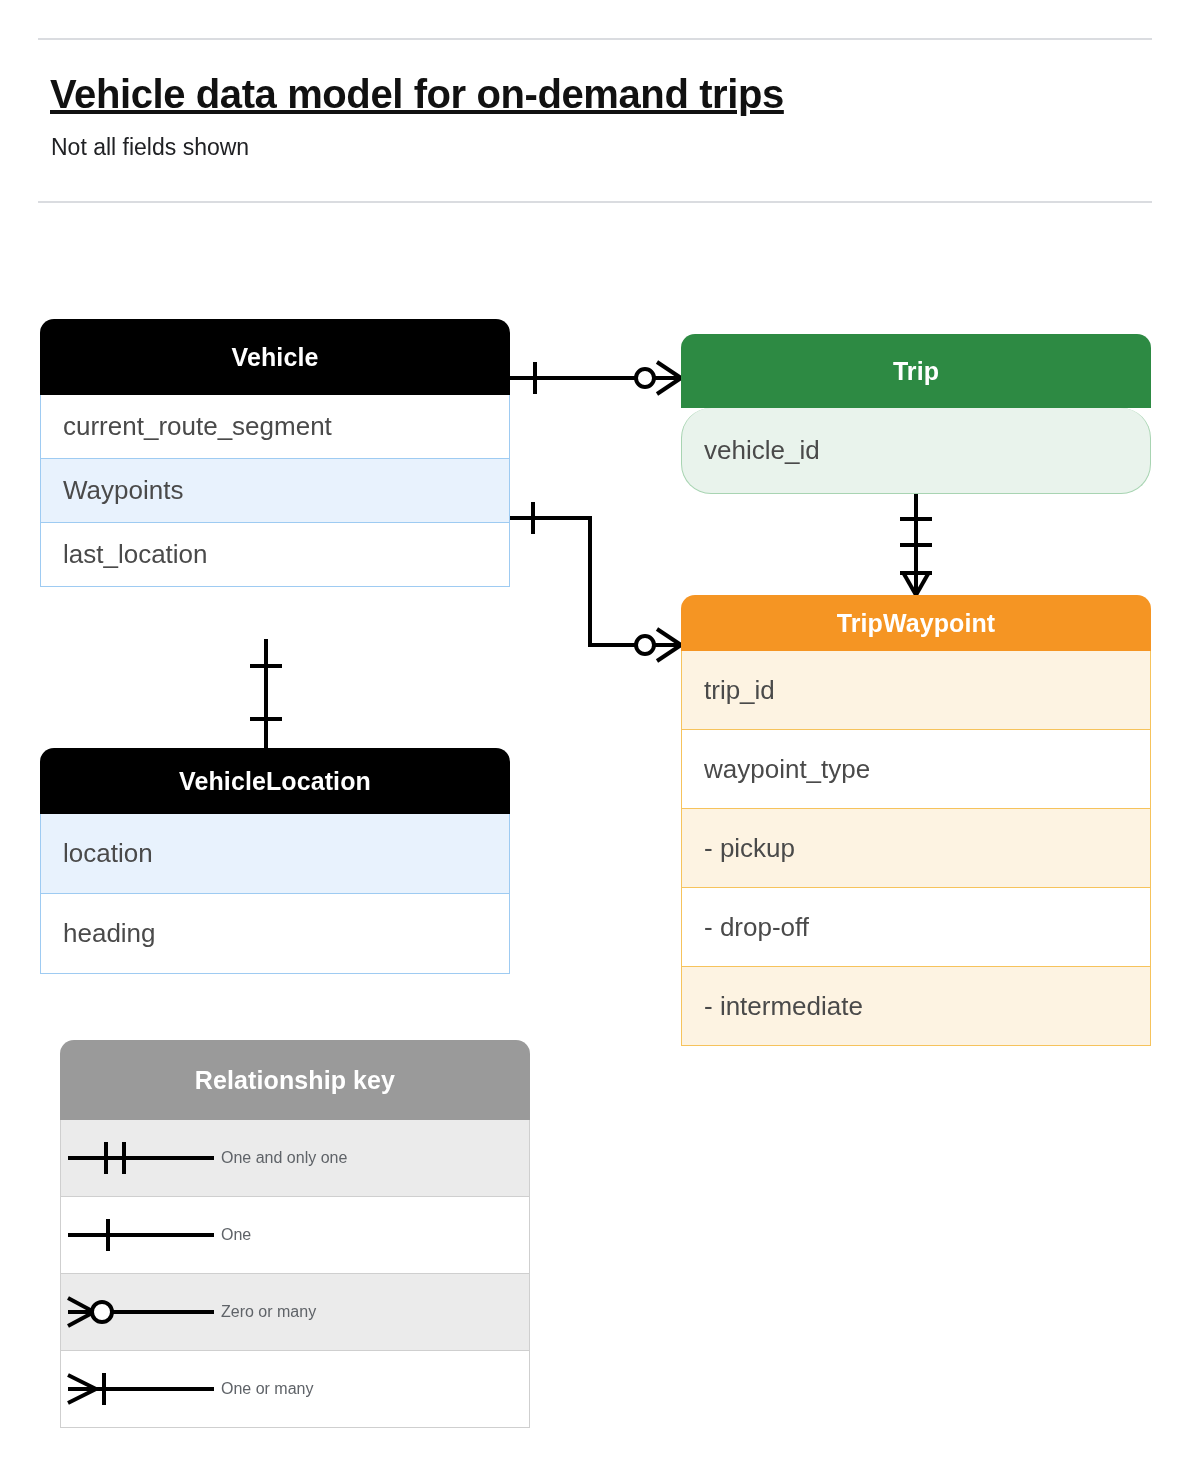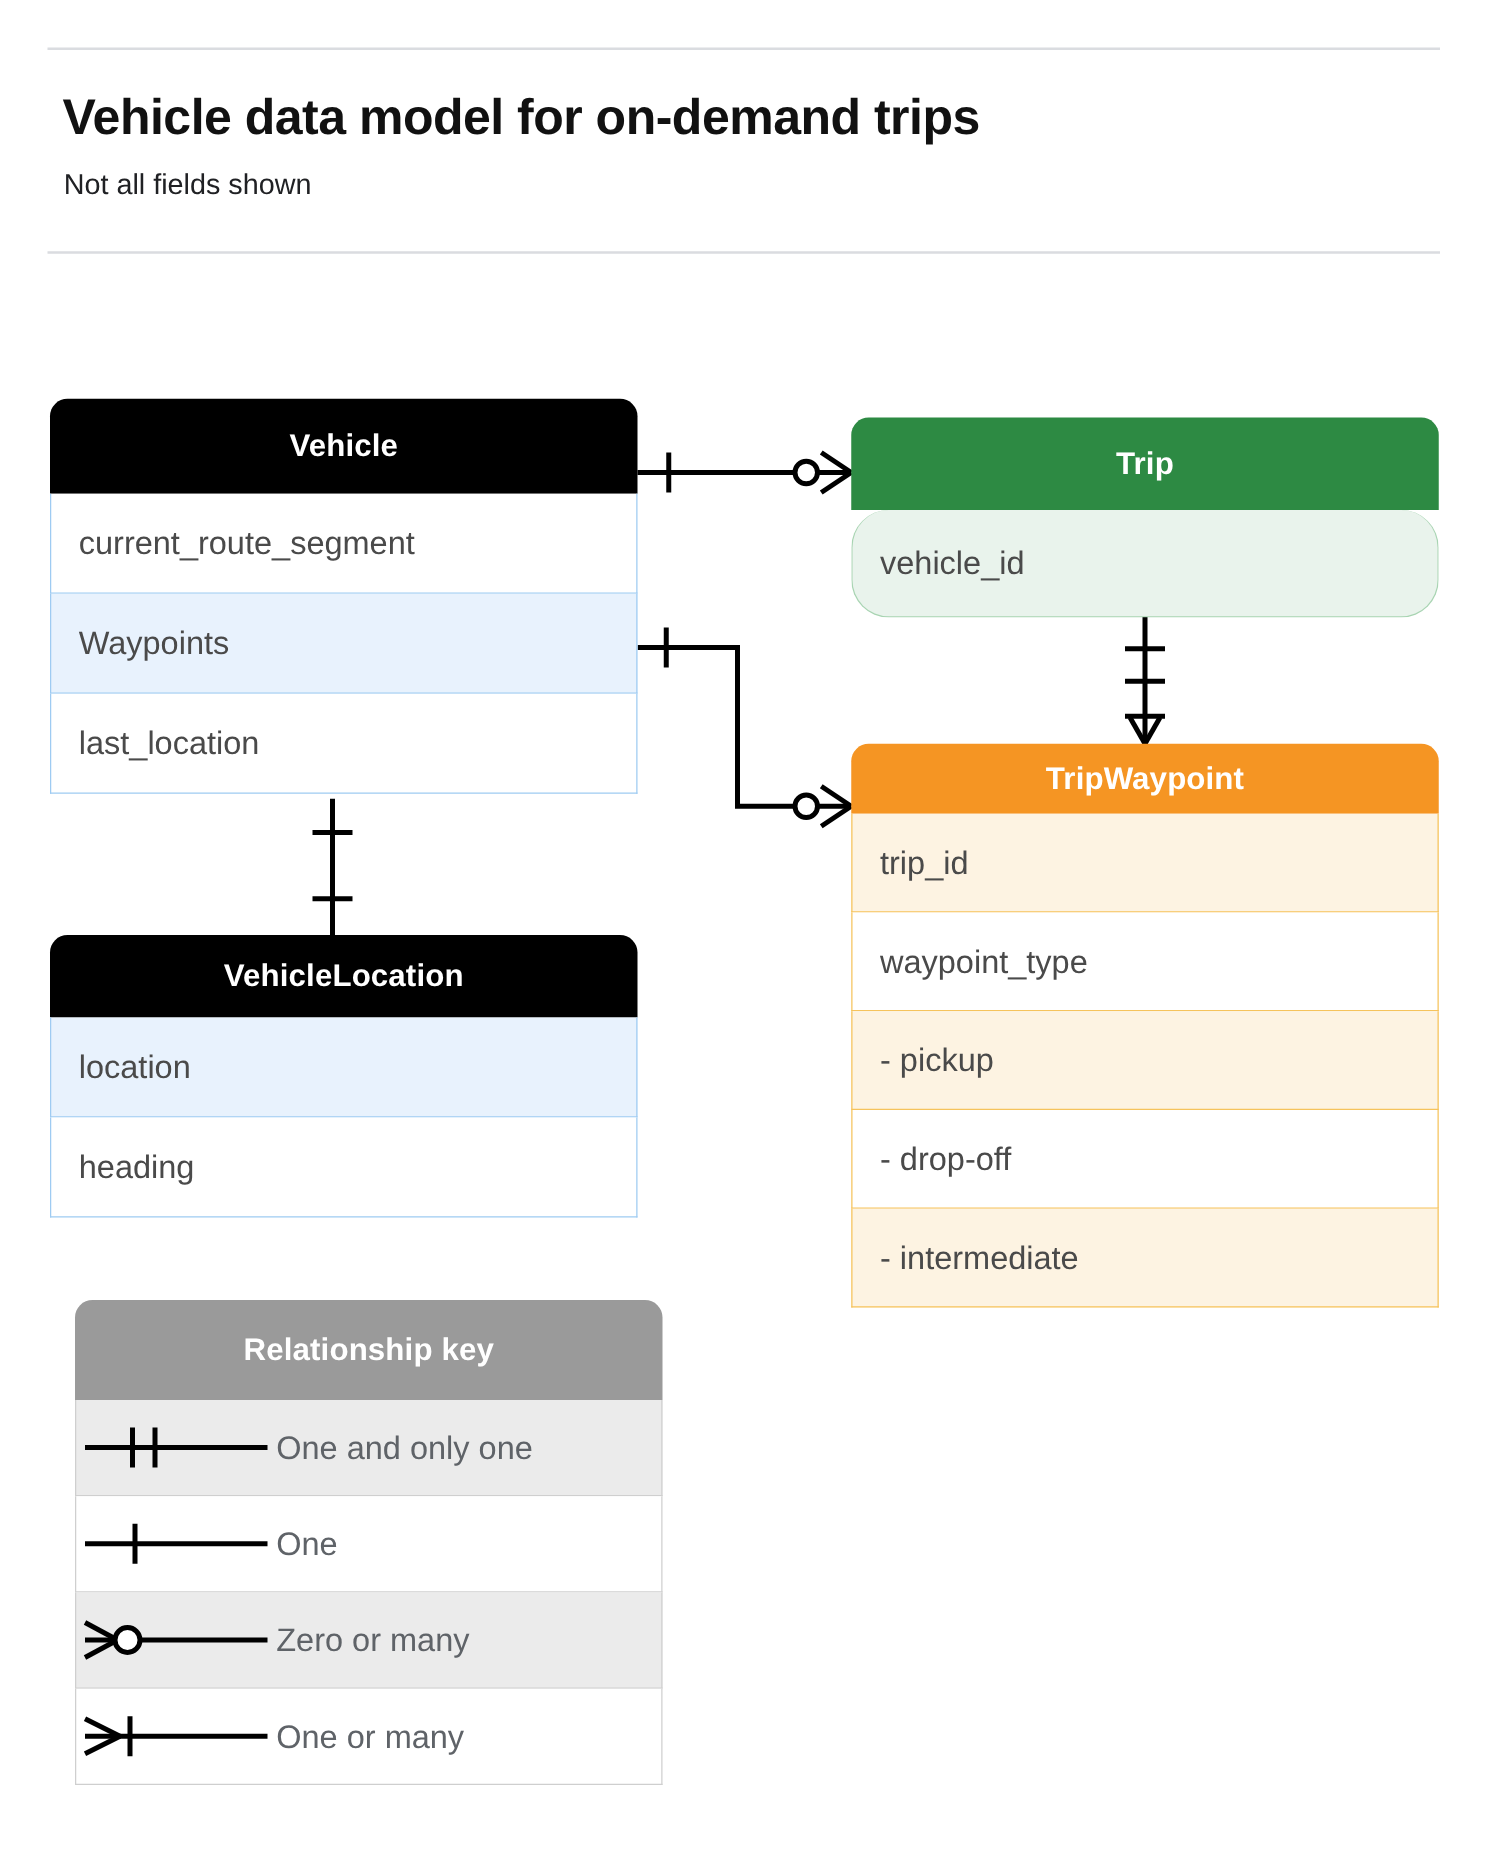--- a/index.html
+++ b/index.html
@@ -28,20 +28,21 @@
 
   #page-title {
     position: absolute;
     left: 50px;
     top: 72px;
     font-size: 40px;
     font-weight: 700;
     color: #111111;
     letter-spacing: -0.4px;
     white-space: nowrap;
+    text-decoration: underline;
   }
   #page-subtitle {
     position: absolute;
     left: 51px;
     top: 134px;
     font-size: 23px;
     font-weight: 400;
     color: #202124;
     white-space: nowrap;
   }
@@ -90,21 +91,21 @@
   .t-orange .entity-row { border-color: #f6c35c; }
   .t-orange .entity-row.alt { background: #fdf3e2; }
   .t-orange .entity-row.plain { background: #ffffff; }
 
   
   .t-gray .entity-header { background: #9a9a9a; }
 
   
   #entity-vehicle { left: 40px; top: 319px; width: 470px; }
   #entity-vehicle .entity-header { height: 76px; }
-  #entity-vehicle .entity-row { height: 80px; }
+  #entity-vehicle .entity-row { height: 64px; }
 
   #entity-vehiclelocation { left: 40px; top: 748px; width: 470px; }
   #entity-vehiclelocation .entity-header { height: 66px; }
   #entity-vehiclelocation .entity-row { height: 80px; }
 
   #entity-trip { left: 681px; top: 334px; width: 470px; }
   #entity-trip .entity-header { height: 74px; }
   #entity-trip .entity-row { height: 86px; }
 
   #entity-tripwaypoint { left: 681px; top: 595px; width: 470px; }
@@ -126,21 +127,21 @@
   .legend-row.alt { background: #ebebeb; }
   .legend-row.plain { background: #ffffff; }
   .legend-sym {
     width: 160px;
     flex: 0 0 160px;
     display: flex;
     align-items: center;
     justify-content: center;
   }
   .legend-label {
-    font-size: 26px;
+    font-size: 16px;
     color: #5f6368;
   }
 
   
   #connectors {
     position: absolute;
     left: 0; top: 0;
     width: 1190px;
     height: 1480px;
     pointer-events: none;

